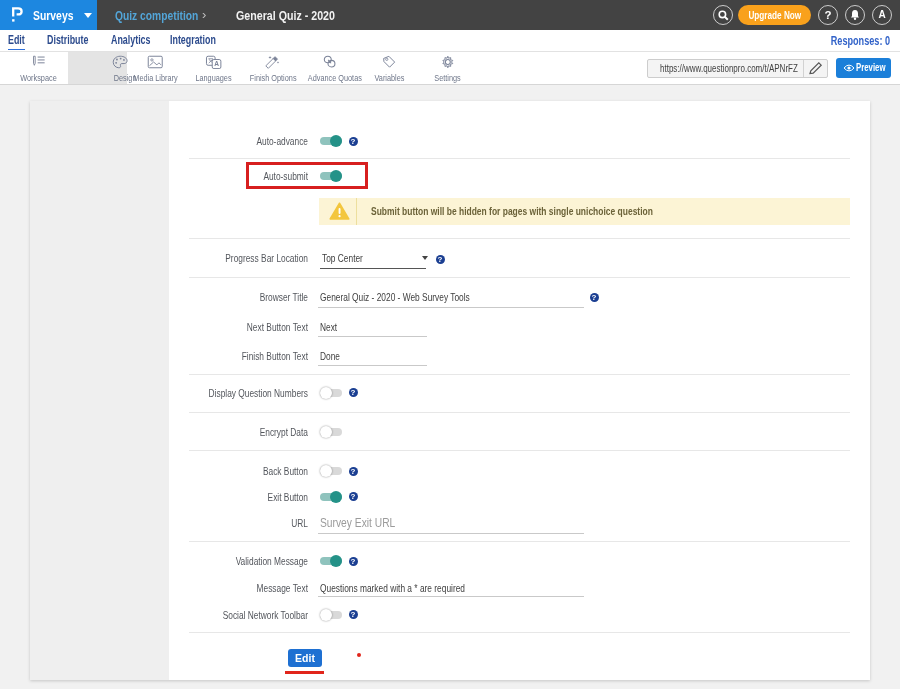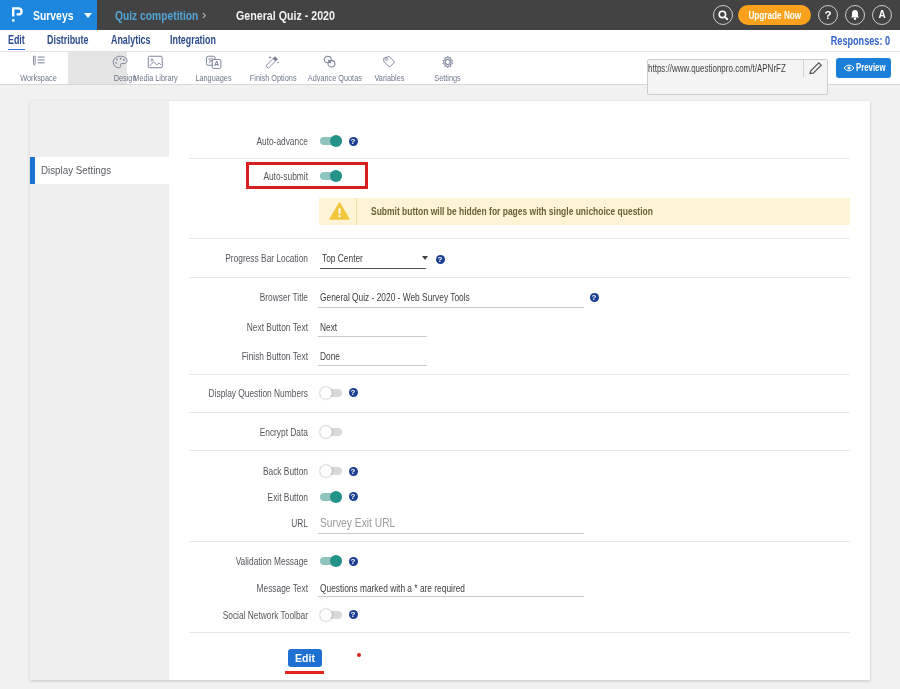--- a/index.html
+++ b/index.html
@@ -22,21 +22,21 @@
 #navrow { position:absolute; left:0; top:30px; width:900px; height:22px; background:#fff; border-bottom:1px solid #e2e2e2; }
 .tab { position:absolute; top:3px; font-size:12px; color:#2c4b8d; font-weight:600; transform:scaleX(0.74); transform-origin:0 50%; }
 #responses { position:absolute; right:10px; top:4px; font-size:12px; color:#3263c9; font-weight:600; transform:scaleX(0.76); transform-origin:100% 50%; }
 
 
 #toolbar { position:absolute; left:0; top:52px; width:900px; height:33px; background:#fff; border-bottom:1px solid #d6d6d6; }
 .titem { position:absolute; top:0; width:59px; height:32px; text-align:center; }
 .titem svg { margin-top:3px; height:14px; width:auto; }
 .titem .tlabel { font-size:9.5px; color:#6e7689; margin-top:0px; line-height:10px; white-space:nowrap; transform:scaleX(0.77); transform-origin:50% 50%; }
 .titem.sel { background:#e4e4e4;padding-left:44px; }
-#urlbox { position:absolute; left:647px; top:7px; width:181px; height:36px; background:#f4f4f4; border:1px solid #cdcdcd; border-radius:2px; font-size:10px; color:#3f3f3f; line-height:17px; padding-left:0; white-space:nowrap; overflow:hidden; }
+#urlbox { position:absolute; left:647px; top:7px; width:181px; height:19px; background:#f4f4f4; border:1px solid #cdcdcd; border-radius:2px; font-size:10px; color:#3f3f3f; line-height:17px; padding-left:12px; white-space:nowrap; overflow:hidden; }
 #urlbox span { display:inline-block; transform:scaleX(0.8); transform-origin:0 50%; }
 #pencil { position:absolute; left:808px; top:9px; width:16px; height:15px; }
 #previewbtn { position:absolute; left:836px; top:5.5px; width:55px; height:20px; background:#1b7fd9; border-radius:3px; color:#fff; font-size:10px; font-weight:600; white-space:nowrap; }
 #previewbtn svg { position:absolute; left:7px; top:6px; }
 #previewbtn span { position:absolute; left:20px; top:4.5px; display:inline-block; transform:scaleX(0.78); transform-origin:0 50%; }
 
 
 #card { position:absolute; left:30px; top:101px; width:840px; height:579px; background:#fff; box-shadow:0 1px 3px rgba(0,0,0,0.18); }
 #sidebar { position:absolute; left:0; top:0; width:139px; height:579px; background:#efefef; }
 .sitem { position:absolute; left:0; width:139px; height:27px; font-size:11.5px; color:#74787d; line-height:27px; padding-left:11px; }
@@ -184,21 +184,20 @@
       <svg width="12" height="8" viewBox="0 0 12 8">
         <path d="M1 4 Q6 -1.8 11 4 Q6 9.8 1 4 Z" fill="none" stroke="#fff" stroke-width="1"></path>
         <circle cx="6" cy="4" r="1.6" fill="#fff"></circle>
       </svg>
       <span>Preview</span>
     </div>
 </div>
 
 <div id="card">
   <div id="sidebar">
-    <div class="sitem sel" style="top:56px;"><span>Display Settings</span></div>
   </div>
 
   <div class="divider" style="top:56.5px;"></div>
   <div class="divider" style="top:137px;"></div>
   <div class="divider" style="top:176px;"></div>
   <div class="divider" style="top:272.5px;"></div>
   <div class="divider" style="top:310.5px;"></div>
   <div class="divider" style="top:349px;"></div>
   <div class="divider" style="top:439.5px;"></div>
   <div class="divider" style="top:531px;"></div>

